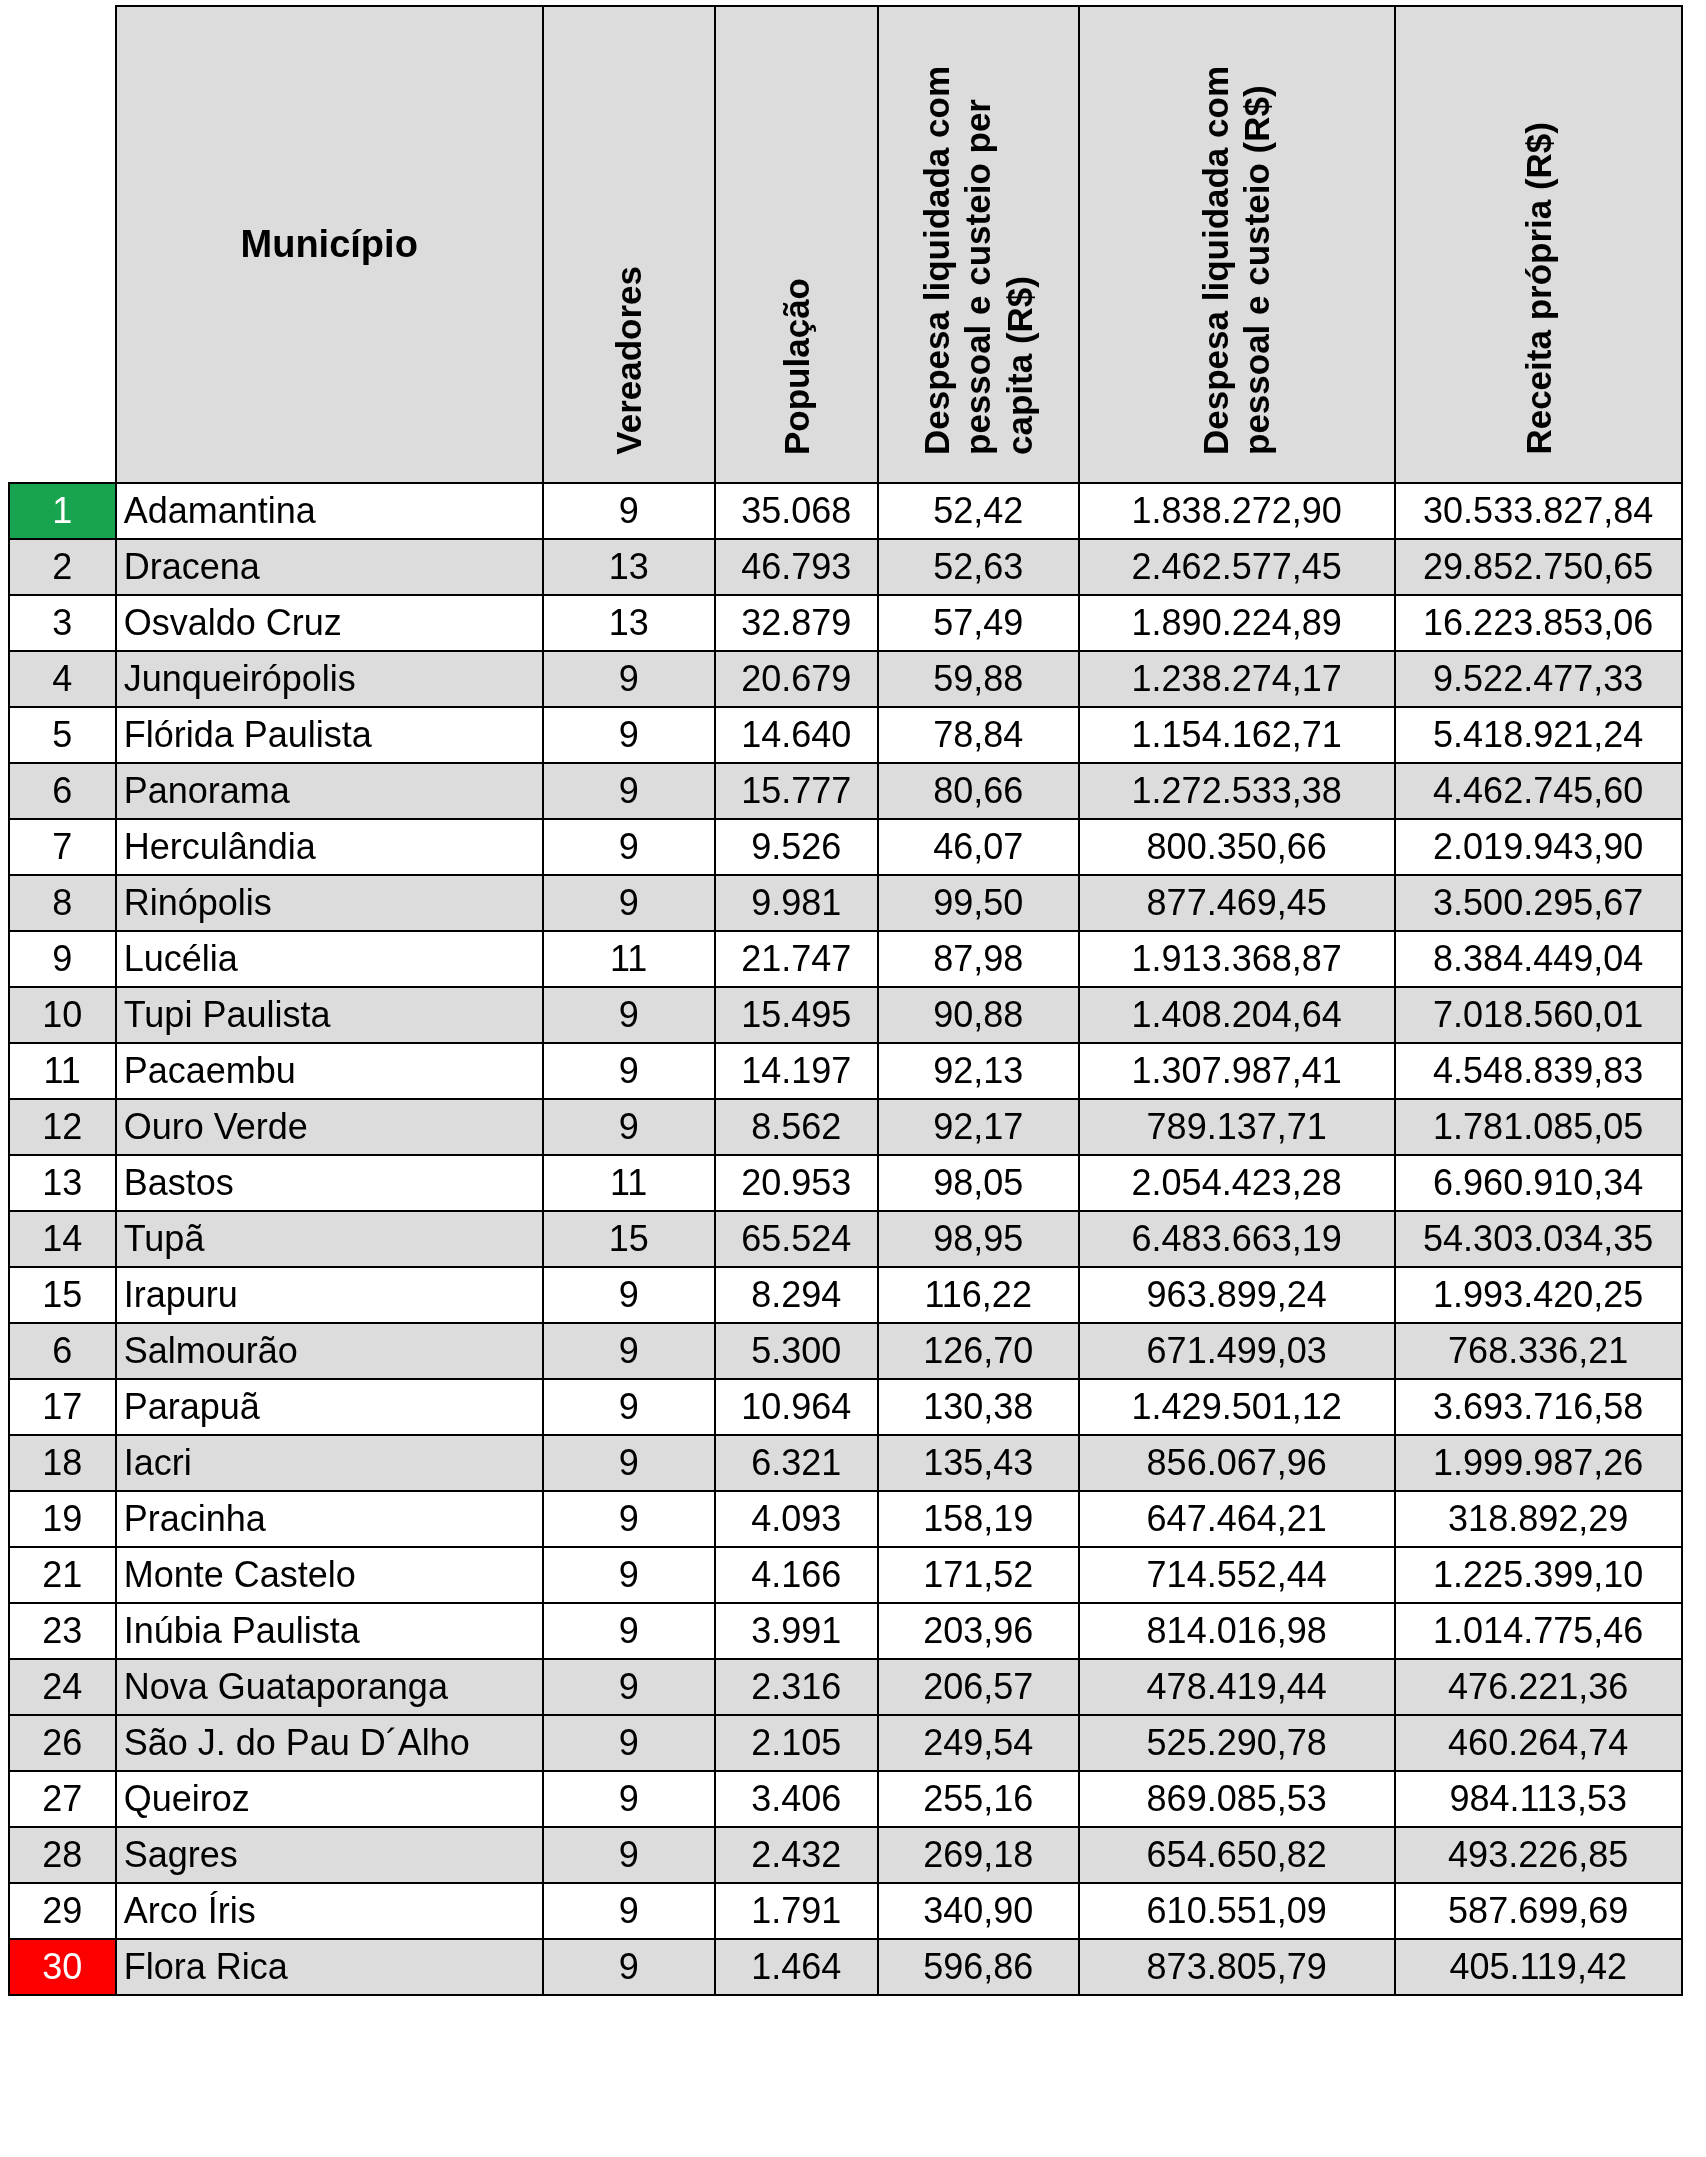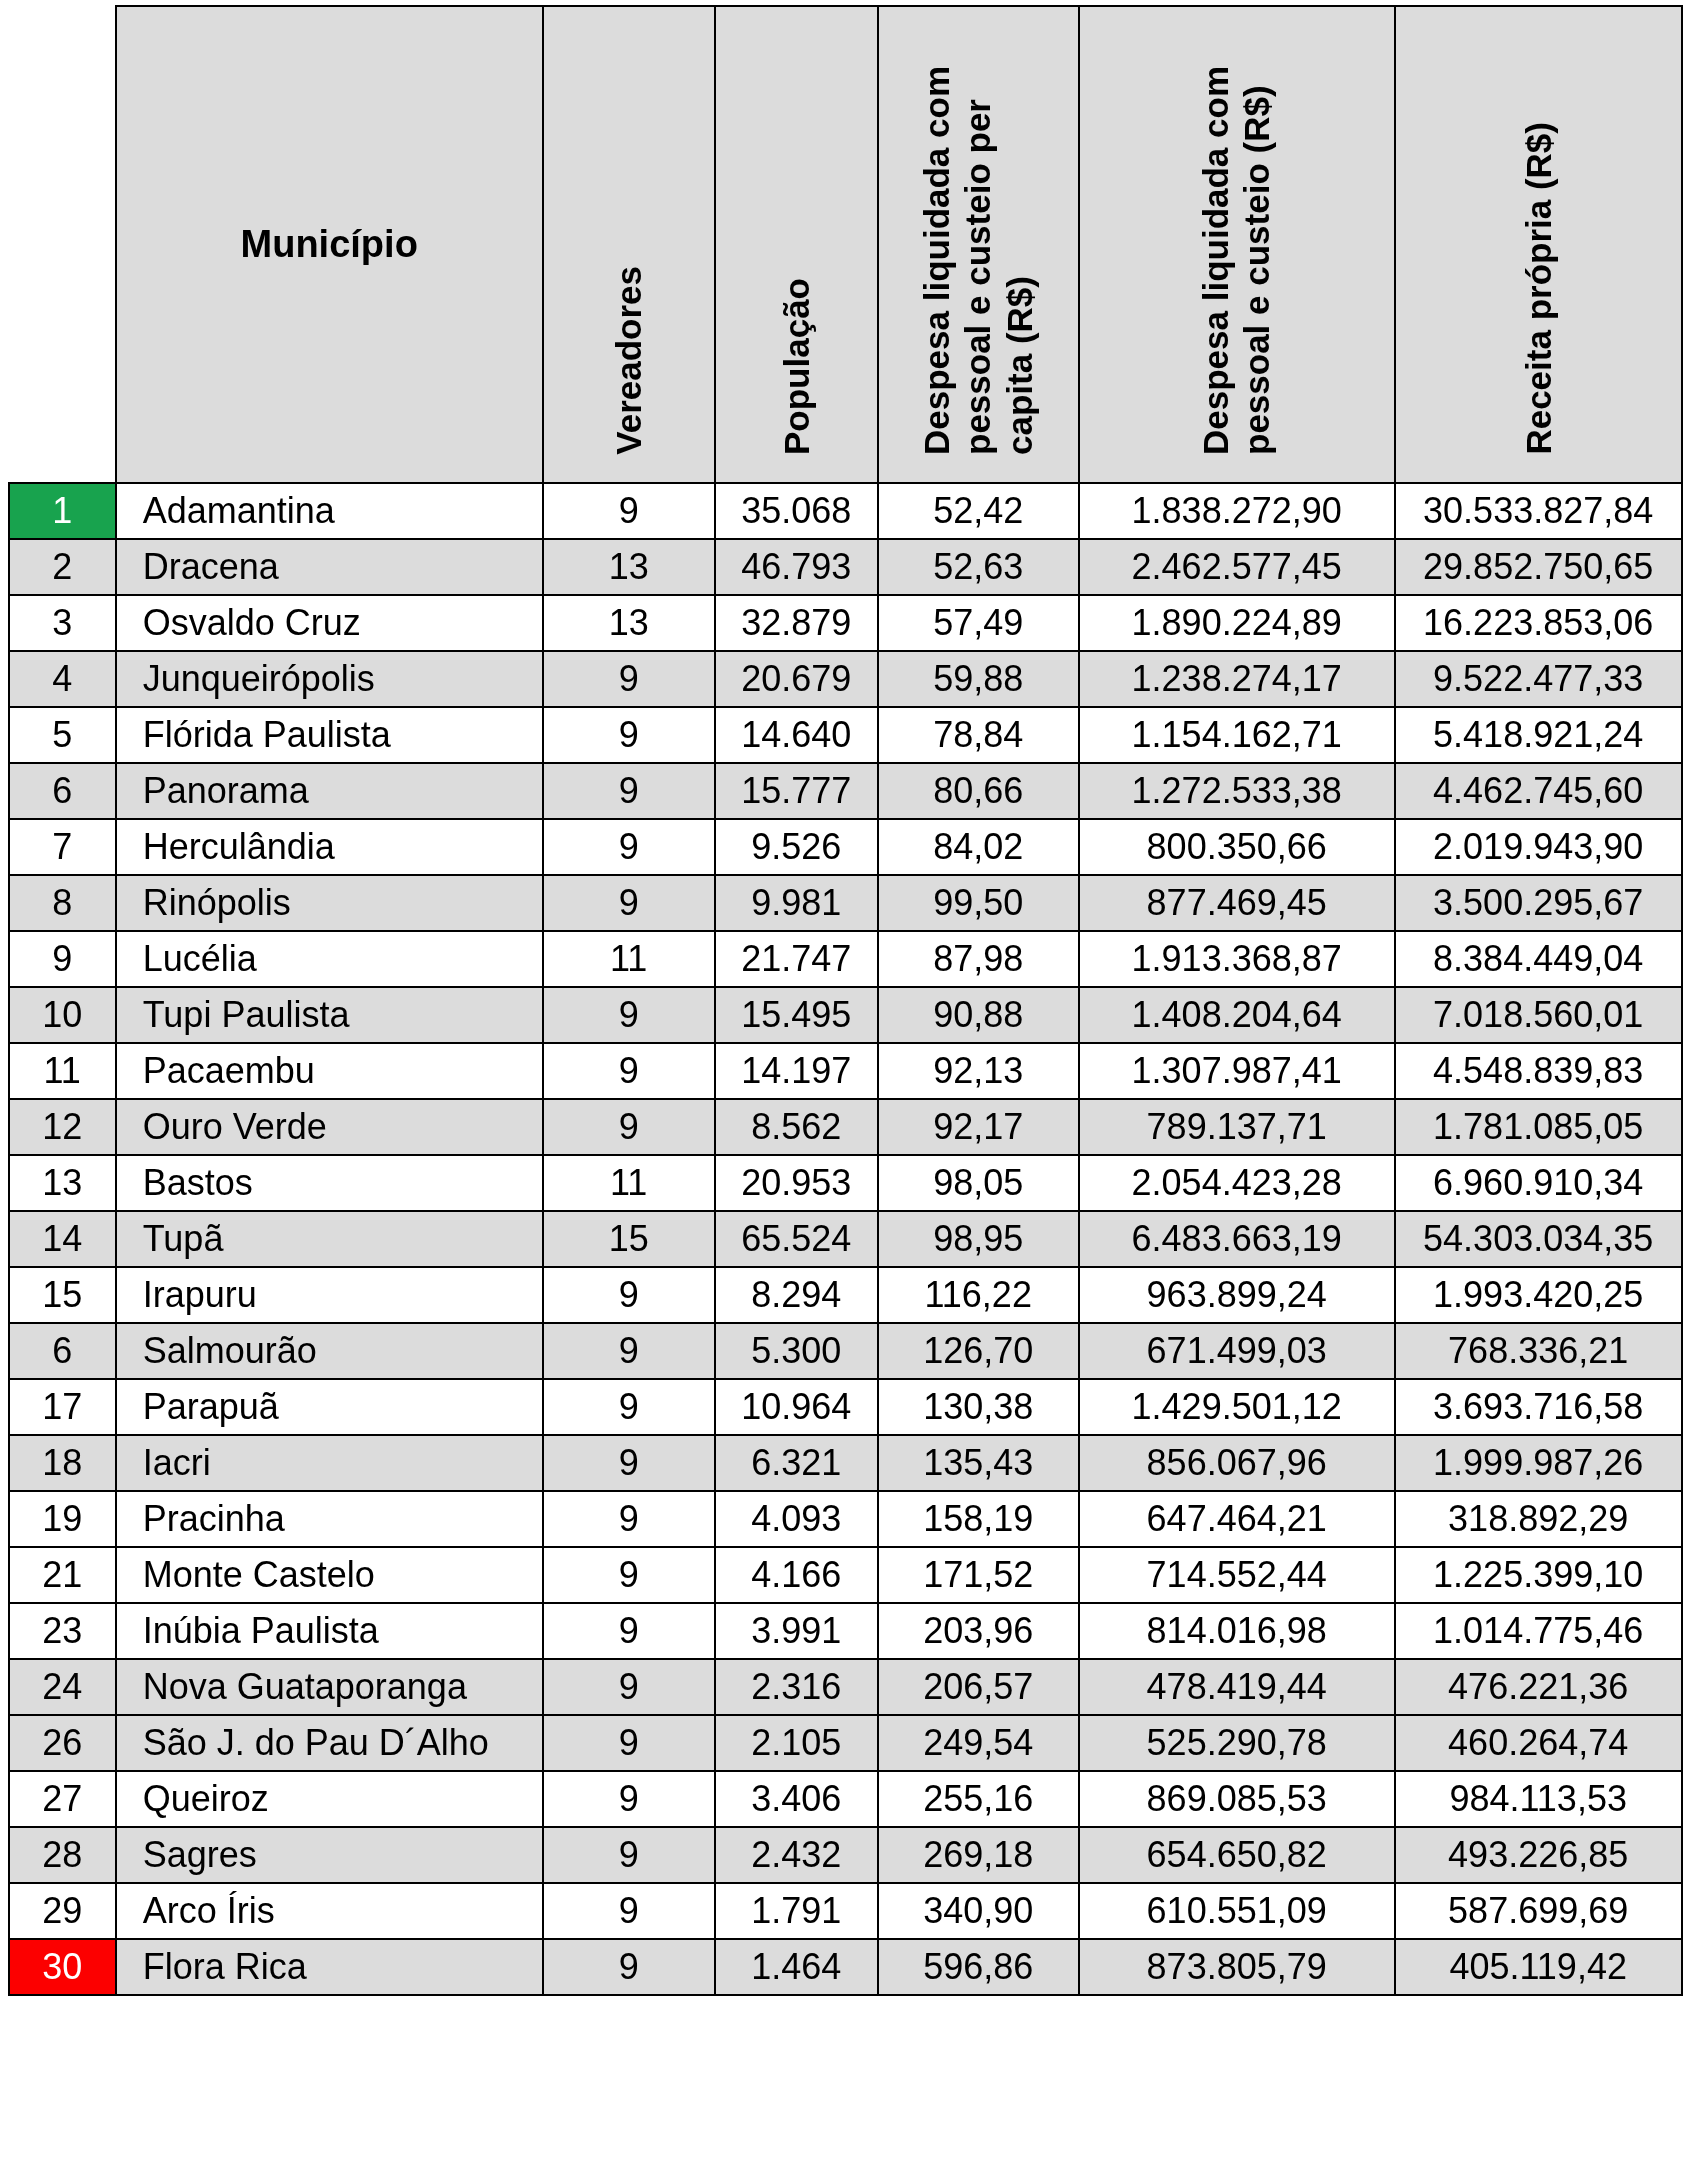--- a/index.html
+++ b/index.html
@@ -70,21 +70,21 @@
     font-size:36px;
     color:#000;
     text-align:center;
     vertical-align:middle;
     background:#fff;
     white-space:nowrap;
   }
   tbody tr.even td{background:#DCDCDC;}
   tbody td.muni{
     text-align:left;
-    padding-left:26px;
+    padding-left:7px;
   }
   tbody td.rank-hl{color:#fff;font-weight:normal;}
 </style>
 </head>
 <body>
 
 <div class="sheet">
 
   <div class="logo">
     <span class="logo-s" style="color: rgb(26, 100, 133);">S</span><span class="logo-plus" style="color: rgb(36, 167, 51);">+</span>
@@ -164,21 +164,21 @@
           <td>15.777</td>
           <td>80,66</td>
           <td>1.272.533,38</td>
           <td>4.462.745,60</td>
         </tr>
         <tr class="odd">
           <td>7</td>
           <td class="muni">Herculândia</td>
           <td>9</td>
           <td>9.526</td>
-          <td>84,02</td>
+          <td>46,07</td>
           <td>800.350,66</td>
           <td>2.019.943,90</td>
         </tr>
         <tr class="even">
           <td>8</td>
           <td class="muni">Rinópolis</td>
           <td>9</td>
           <td>9.981</td>
           <td>99,50</td>
           <td>877.469,45</td>

